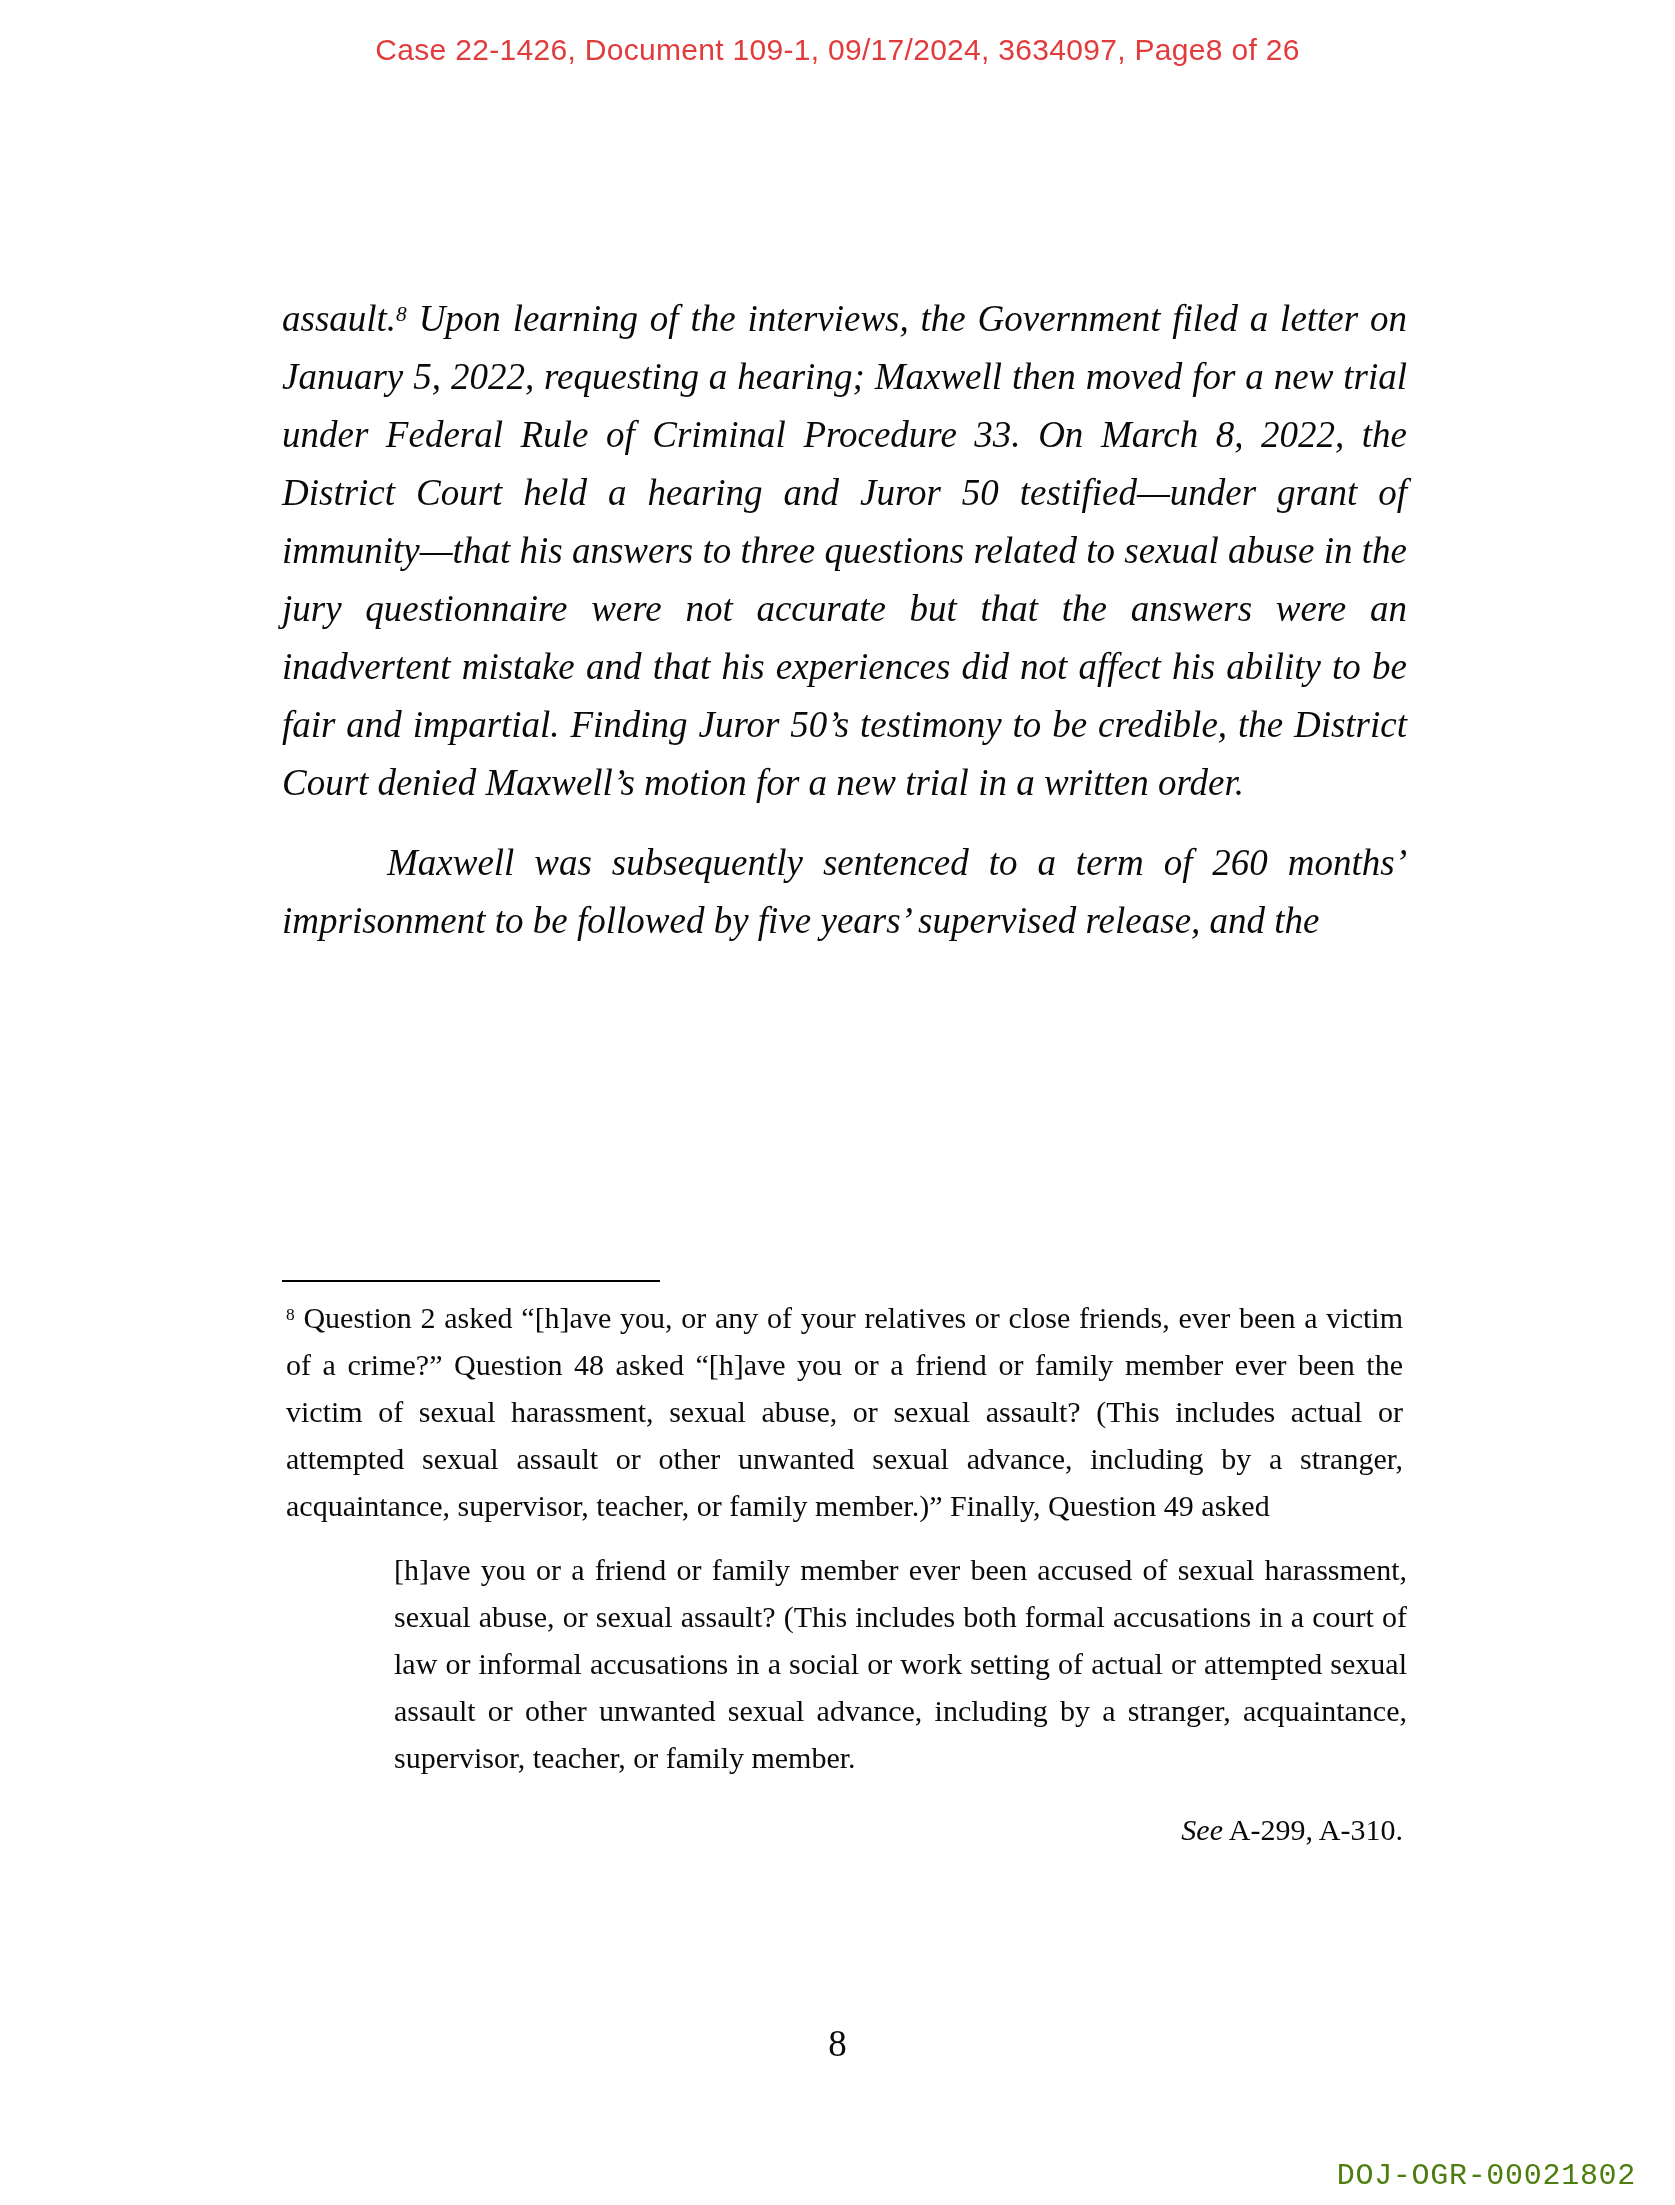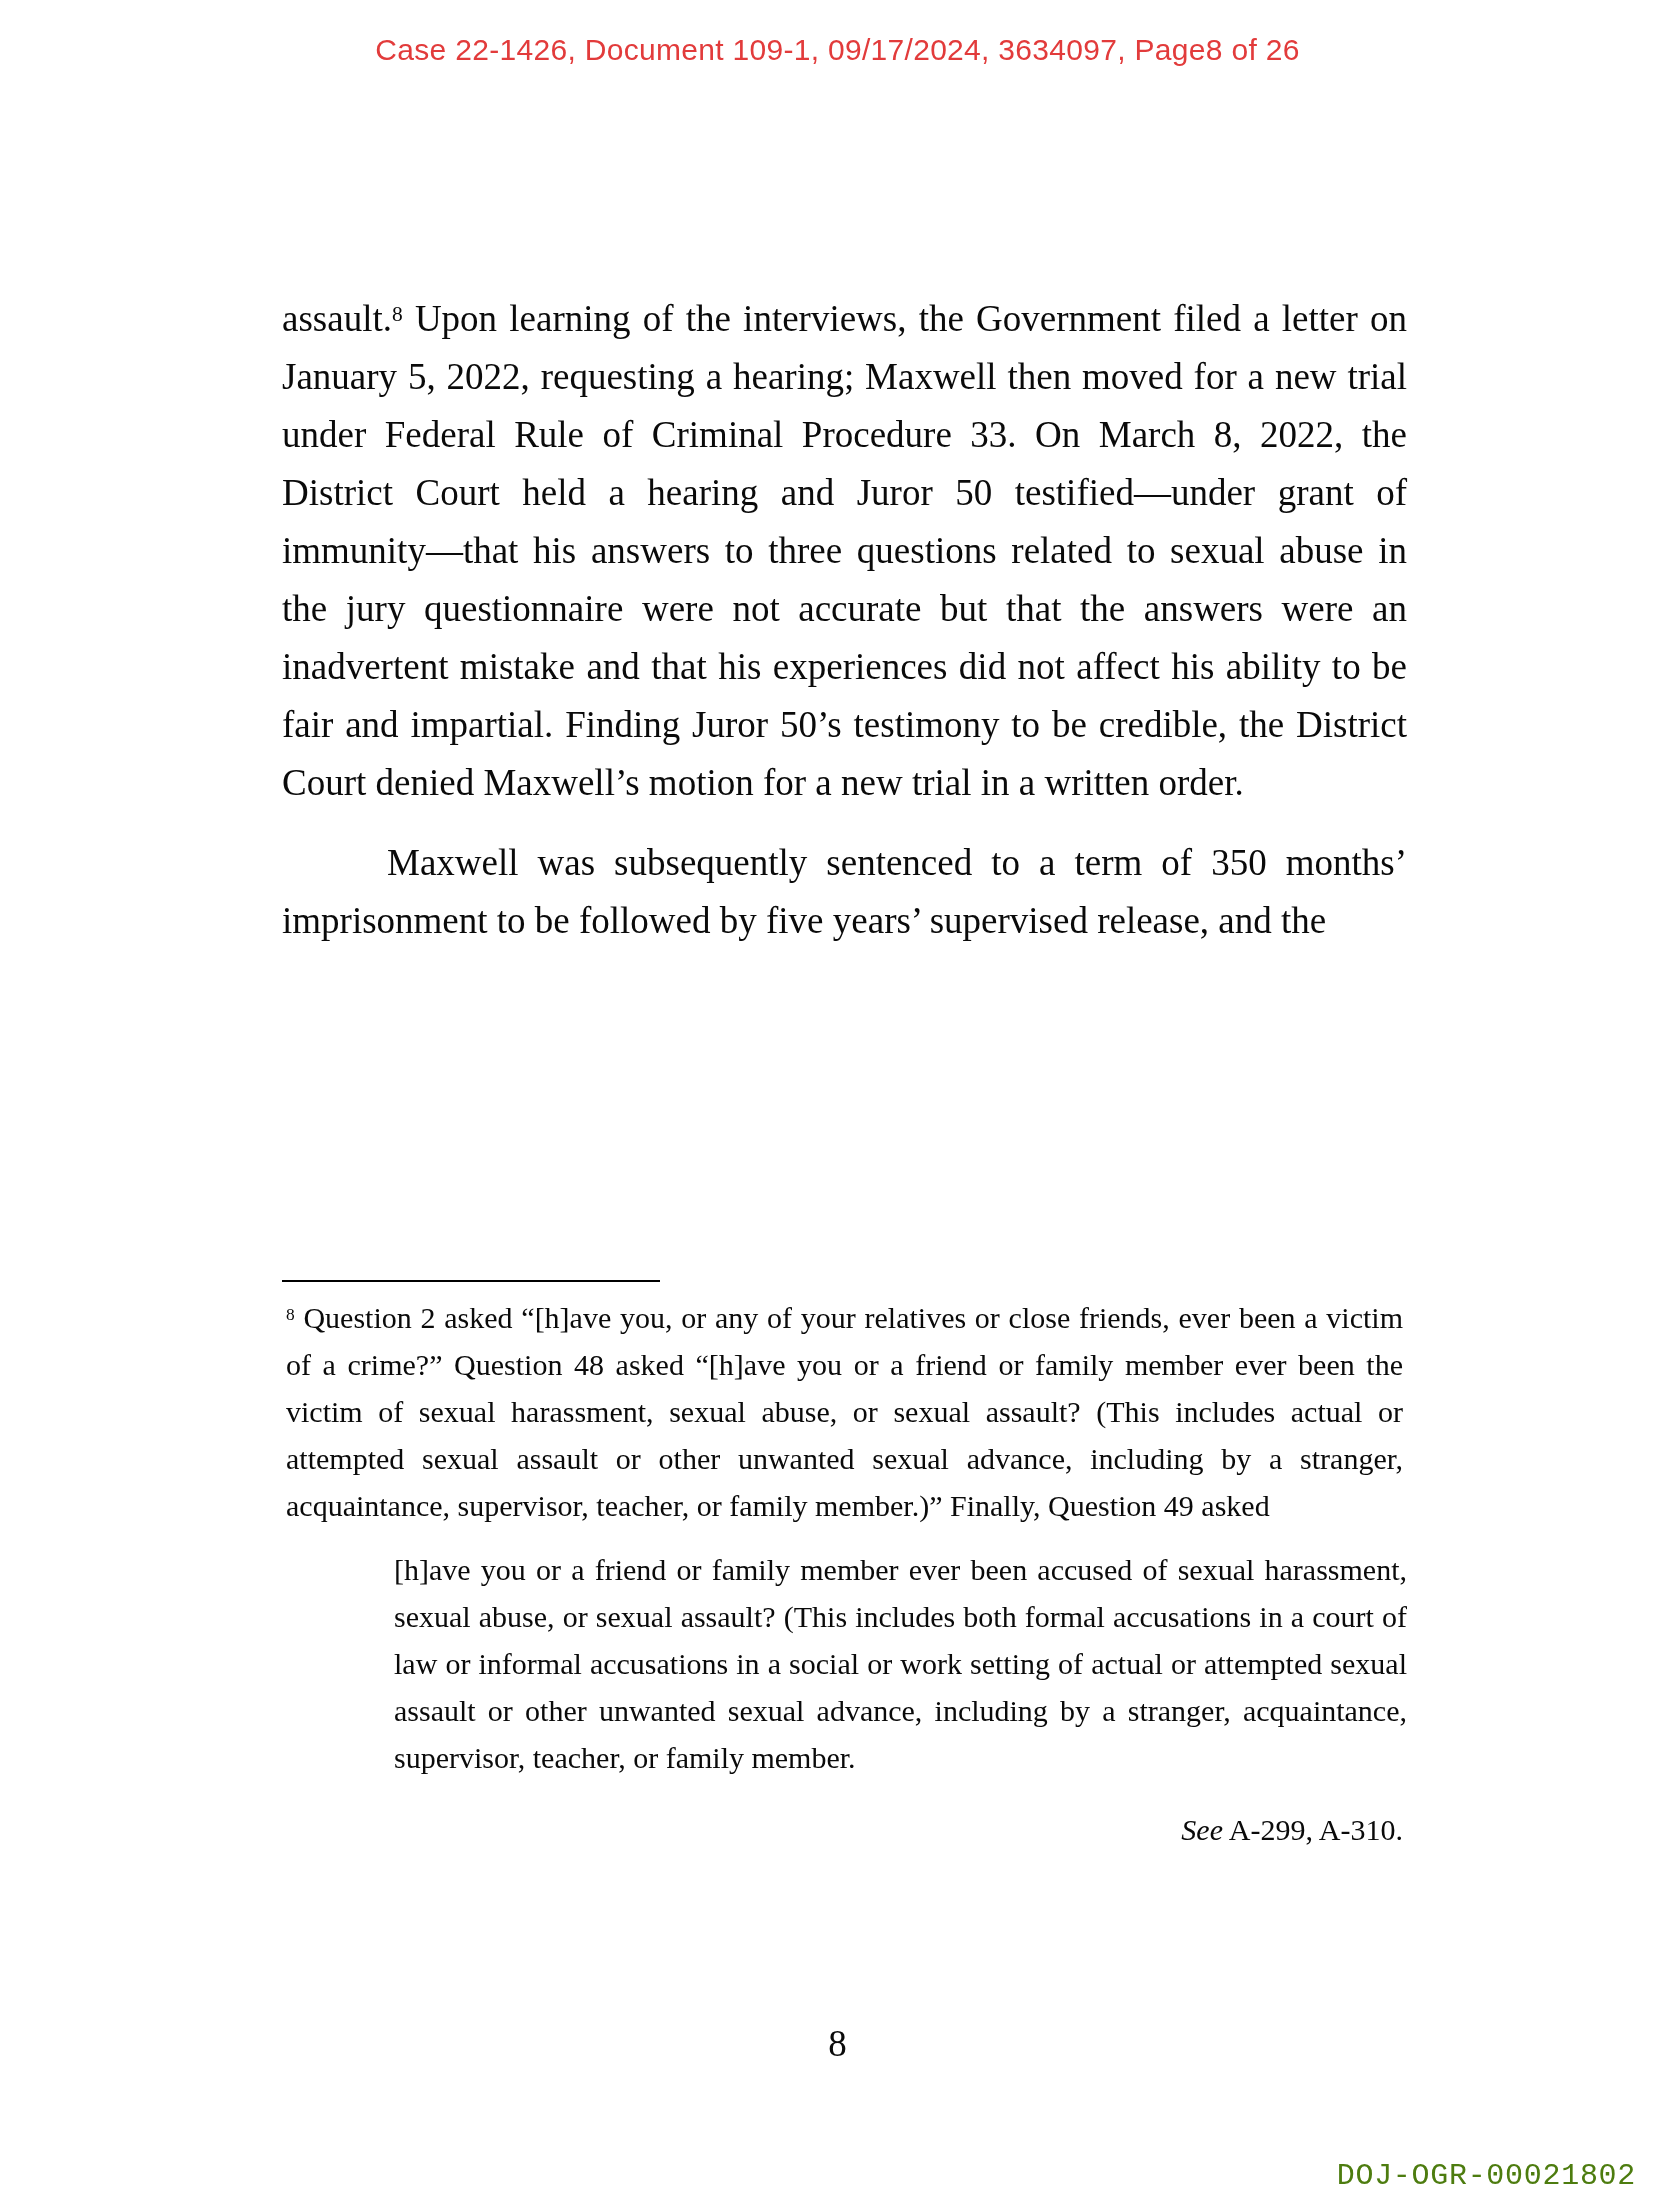--- a/index.html
+++ b/index.html
@@ -35,20 +35,21 @@
   }
   
   .opinion-body {
     position: absolute;
     left: 282px;
     top: 290px;
     width: 1125px;
     font-size: 37px;
     line-height: 58px;
     text-align: justify;
+    font-style: italic;
   }
   .opinion-body p { margin: 0; }
   .para-2 {
     margin-top: 22px !important;
     text-indent: 105px;
   }
   sup.fn-ref {
     font-size: 58%;
     line-height: 0;
     vertical-align: baseline;
@@ -103,21 +104,21 @@
 </style>
 </head>
 <body>
 
 <div class="page">
 
   <div class="stamp-header">Case 22-1426, Document 109-1, 09/17/2024, 3634097, Page8 of 26</div>
 
   <div class="opinion-body">
     <p class="para-1"><span>assault.</span><sup class="fn-ref">8</sup><span> Upon learning of the interviews, the Government filed a letter on January 5, 2022, requesting a hearing; Maxwell then moved for a new trial under Federal Rule of Criminal Procedure 33. On March 8, 2022, the District Court held a hearing and Juror 50 testified—under grant of immunity—that his answers to three questions related to sexual abuse in the jury questionnaire were not accurate but that the answers were an inadvertent mistake and that his experiences did not affect his ability to be fair and impartial. Finding Juror 50’s testimony to be credible, the District Court denied Maxwell’s motion for a new trial in a written order.</span></p>
-    <p class="para-2">Maxwell was subsequently sentenced to a term of 350 months’ imprisonment to be followed by five years’ supervised release, and the</p>
+    <p class="para-2">Maxwell was subsequently sentenced to a term of 260 months’ imprisonment to be followed by five years’ supervised release, and the</p>
   </div>
 
   <div class="footnote-area">
     <div class="fn-rule"></div>
     <p class="fn-text"><sup class="fn-ref">8</sup><span> Question 2 asked “[h]ave you, or any of your relatives or close friends, ever been a victim of a crime?” Question 48 asked “[h]ave you or a friend or family member ever been the victim of sexual harassment, sexual abuse, or sexual assault? (This includes actual or attempted sexual assault or other unwanted sexual advance, including by a stranger, acquaintance, supervisor, teacher, or family member.)” Finally, Question 49 asked</span></p>
     <p class="fn-blockquote">[h]ave you or a friend or family member ever been accused of sexual harassment, sexual abuse, or sexual assault? (This includes both formal accusations in a court of law or informal accusations in a social or work setting of actual or attempted sexual assault or other unwanted sexual advance, including by a stranger, acquaintance, supervisor, teacher, or family member.</p>
     <p class="fn-citation"><i>See</i><span> A-299, A-310.</span></p>
   </div>
 
   <div class="page-number">8</div>

